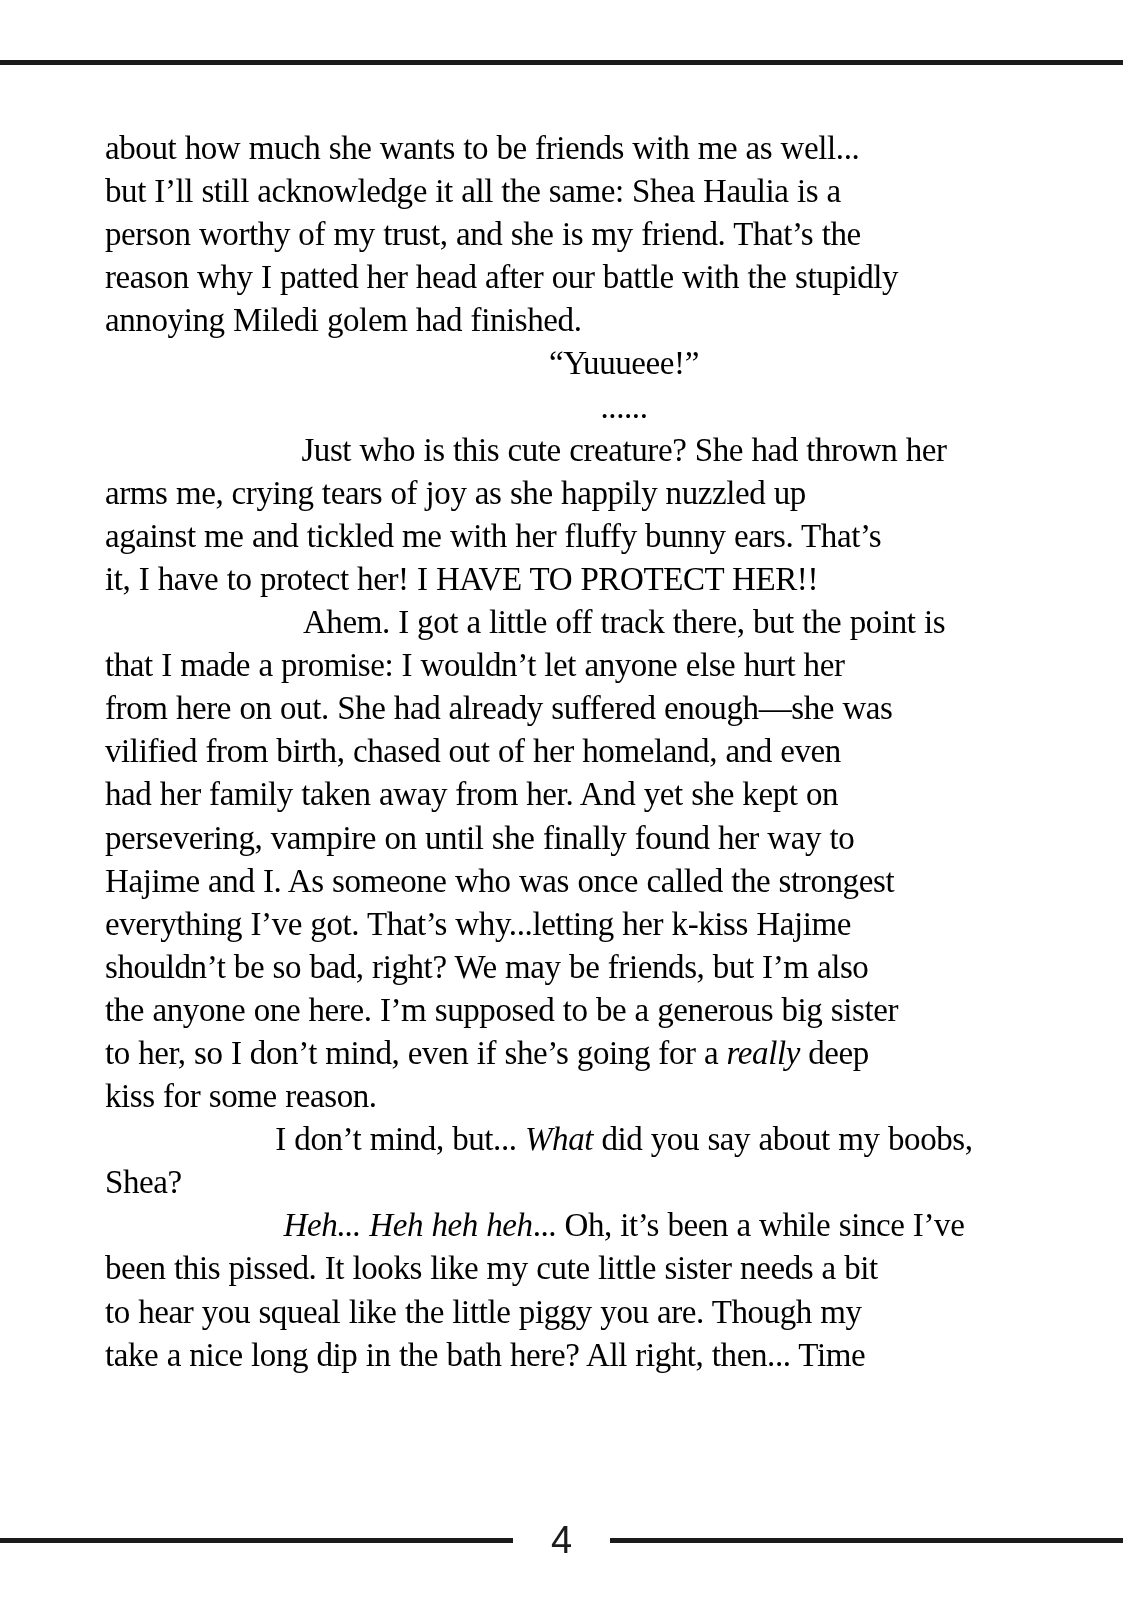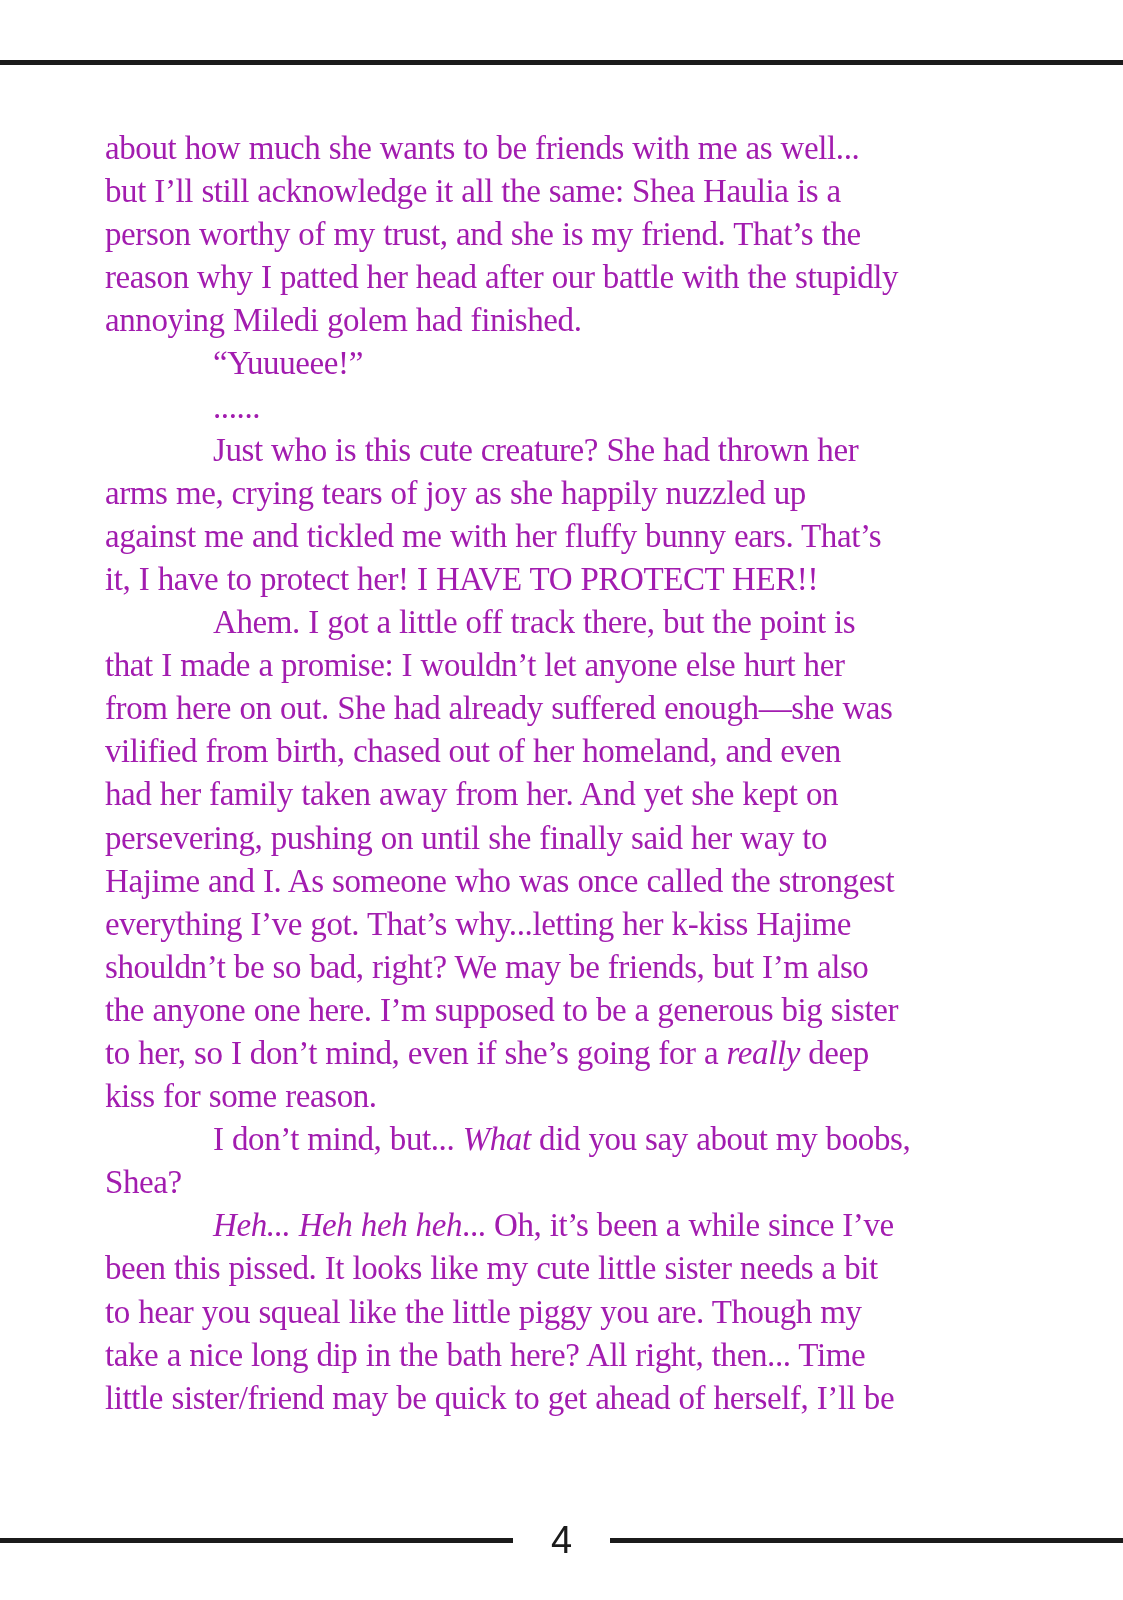--- a/index.html
+++ b/index.html
@@ -16,31 +16,31 @@
     left: 0; right: 0;
     top: 60px;
     height: 5px;
     background: #1b1b1b;
   }
   .text-block {
     position: absolute;
     left: 105px;
     top: 127px;
     width: 930px;
-    color: #a21caf;
+    color: #000000;
     font-size: 33px;
     letter-spacing: -0.4px;
     word-spacing: 0.5px;
   }
   .line {
     height: 43.1px;
     line-height: 43.1px;
     white-space: nowrap;
   }
-  .line.indent { padding-left: 108px; }
+  .line.indent { padding-left: 108px; text-align: center; }
   .line i { }
   .footer {
     position: absolute;
     left: 0; right: 0;
     top: 1516px;
     height: 48px;
     display: flex;
     align-items: center;
   }
   .footer .rule {
@@ -72,33 +72,32 @@
     <div class="line indent"><span>......</span></div>
     <div class="line indent"><span>Just who is this cute creature? She had thrown her</span></div>
     <div class="line"><span>arms me, crying tears of joy as she happily nuzzled up</span></div>
     <div class="line"><span>against me and tickled me with her fluffy bunny ears. That’s</span></div>
     <div class="line"><span>it, I have to protect her! I HAVE TO PROTECT HER!!</span></div>
     <div class="line indent"><span>Ahem. I got a little off track there, but the point is</span></div>
     <div class="line"><span>that I made a promise: I wouldn’t let anyone else hurt her</span></div>
     <div class="line"><span>from here on out. She had already suffered enough—she was</span></div>
     <div class="line"><span>vilified from birth, chased out of her homeland, and even</span></div>
     <div class="line"><span>had her family taken away from her. And yet she kept on</span></div>
-    <div class="line"><span>persevering, pushing on until she finally said her way to</span></div>
+    <div class="line"><span>persevering, vampire on until she finally found her way to</span></div>
     <div class="line"><span>Hajime and I. As someone who was once called the strongest</span></div>
     <div class="line"><span>everything I’ve got. That’s why...letting her k-kiss Hajime</span></div>
     <div class="line"><span>shouldn’t be so bad, right? We may be friends, but I’m also</span></div>
     <div class="line"><span>the anyone one here. I’m supposed to be a generous big sister</span></div>
     <div class="line"><span>to her, so I don’t mind, even if she’s going for a </span><i>really</i><span> deep</span></div>
     <div class="line"><span>kiss for some reason.</span></div>
     <div class="line indent"><span>I don’t mind, but... </span><i>What</i><span> did you say about my boobs,</span></div>
     <div class="line"><span>Shea?</span></div>
     <div class="line indent"><i>Heh... Heh heh heh</i><span>... Oh, it’s been a while since I’ve</span></div>
     <div class="line"><span>been this pissed. It looks like my cute little sister needs a bit</span></div>
     <div class="line"><span>to hear you squeal like the little piggy you are. Though my</span></div>
     <div class="line"><span>take a nice long dip in the bath here? All right, then... Time</span></div>
-    <div class="line"><span>little sister/friend may be quick to get ahead of herself, I’ll be</span></div>
   </div>
 
 <div class="footer">
   <div class="rule"></div>
   <div class="page-num">4</div>
   <div class="rule"></div>
 </div>
 
 </body></html>

